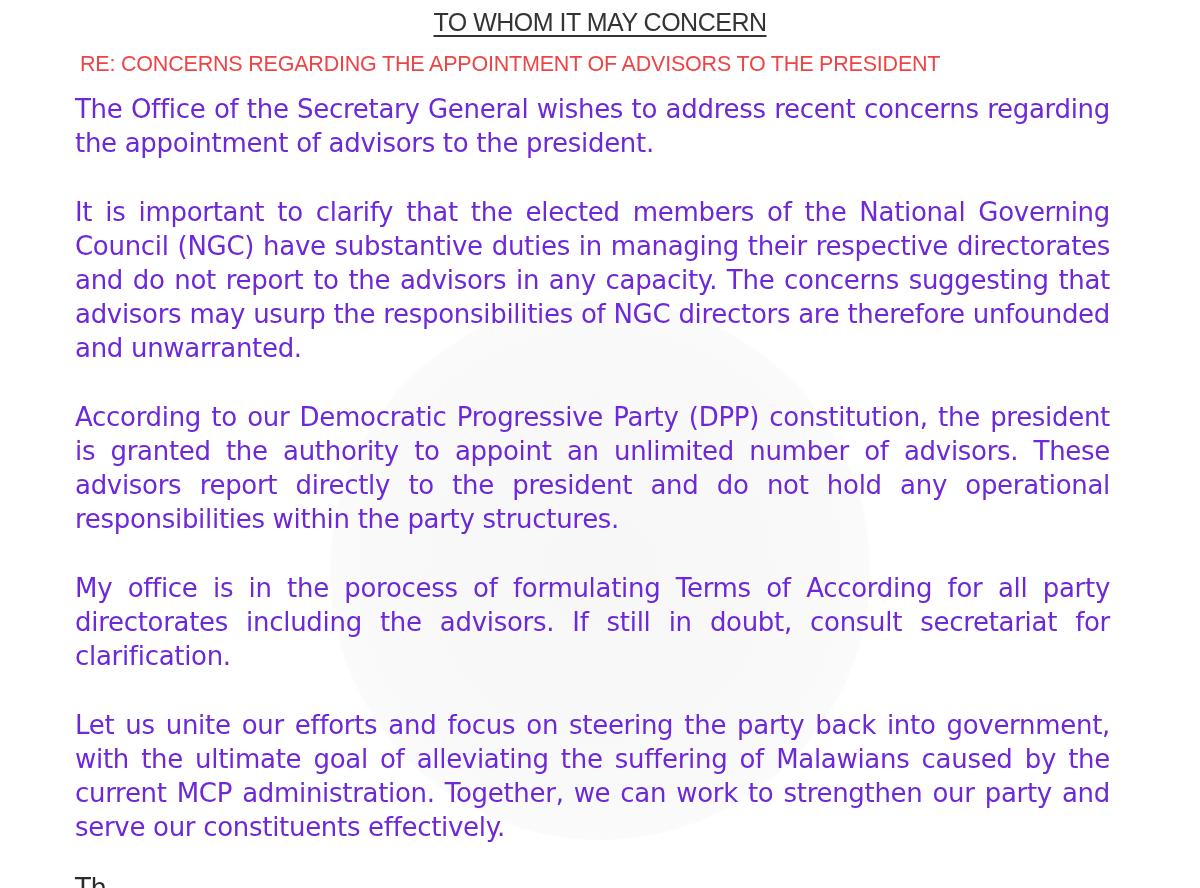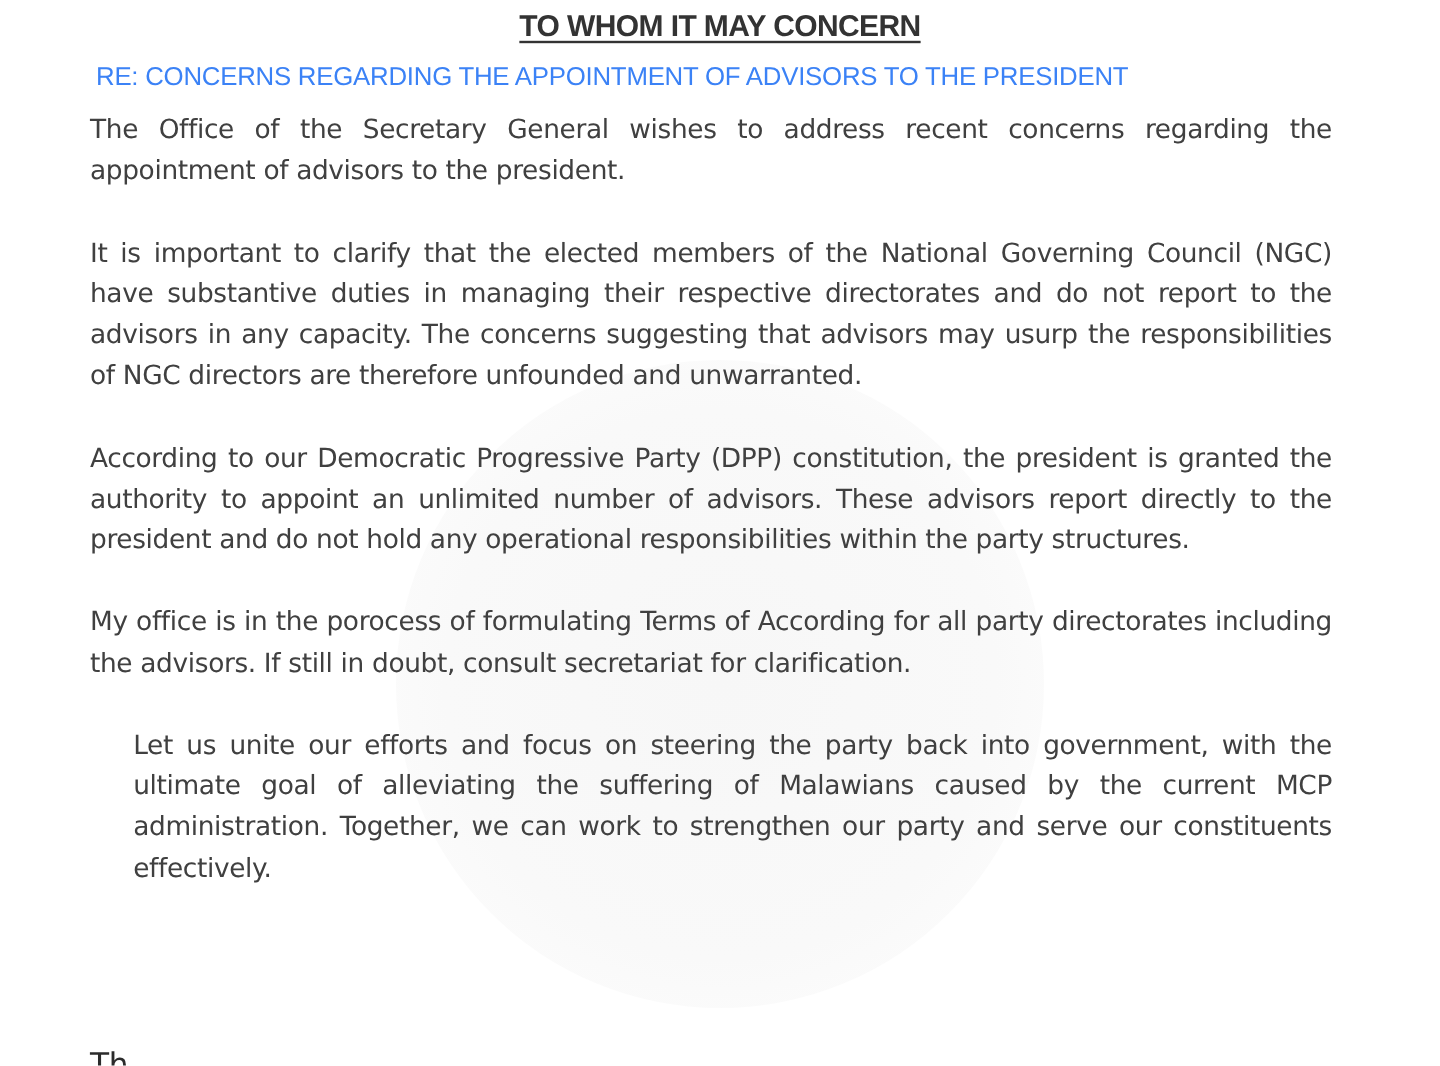--- a/index.html
+++ b/index.html
@@ -39,50 +39,48 @@
     text-align: center;
     font-family: "Liberation Sans", sans-serif;
     font-size: 25px;
     letter-spacing: -0.5px;
     color: #333;
   }
   .heading span {
     text-decoration: underline;
     text-decoration-thickness: 2px;
     text-underline-offset: 4px;
-    font-weight: bold;
   }
   .re-line {
     position: absolute;
     top: 52px;
     left: 80px;
     font-family: "Liberation Sans", sans-serif;
     font-size: 21.5px;
     letter-spacing: -0.2px;
-    color: #3b82f6;
+    color: #ef4444;
     white-space: nowrap;
   }
   .body-text {
     position: absolute;
     top: 92px;
     left: 75px;
     width: 1035px;
   }
   .para {
     font-family: "DejaVu Sans", sans-serif;
-    font-size: 22px;
+    font-size: 26px;
     line-height: 34.2px;
     text-align: justify;
     margin: 0 0 34.2px 0;
-    color: #404040;
+    color: #6d28d9;
     letter-spacing: -0.3px;
   }
   .para.last {
     margin-bottom: 0;
-    margin-left: 36px;
   }
   .cut-line {
     position: absolute;
     top: 873px;
     left: 75px;
     font-family: "DejaVu Sans", sans-serif;
     font-size: 26px;
     color: #2b2b2b;
     white-space: nowrap;
     letter-spacing: -0.3px;

